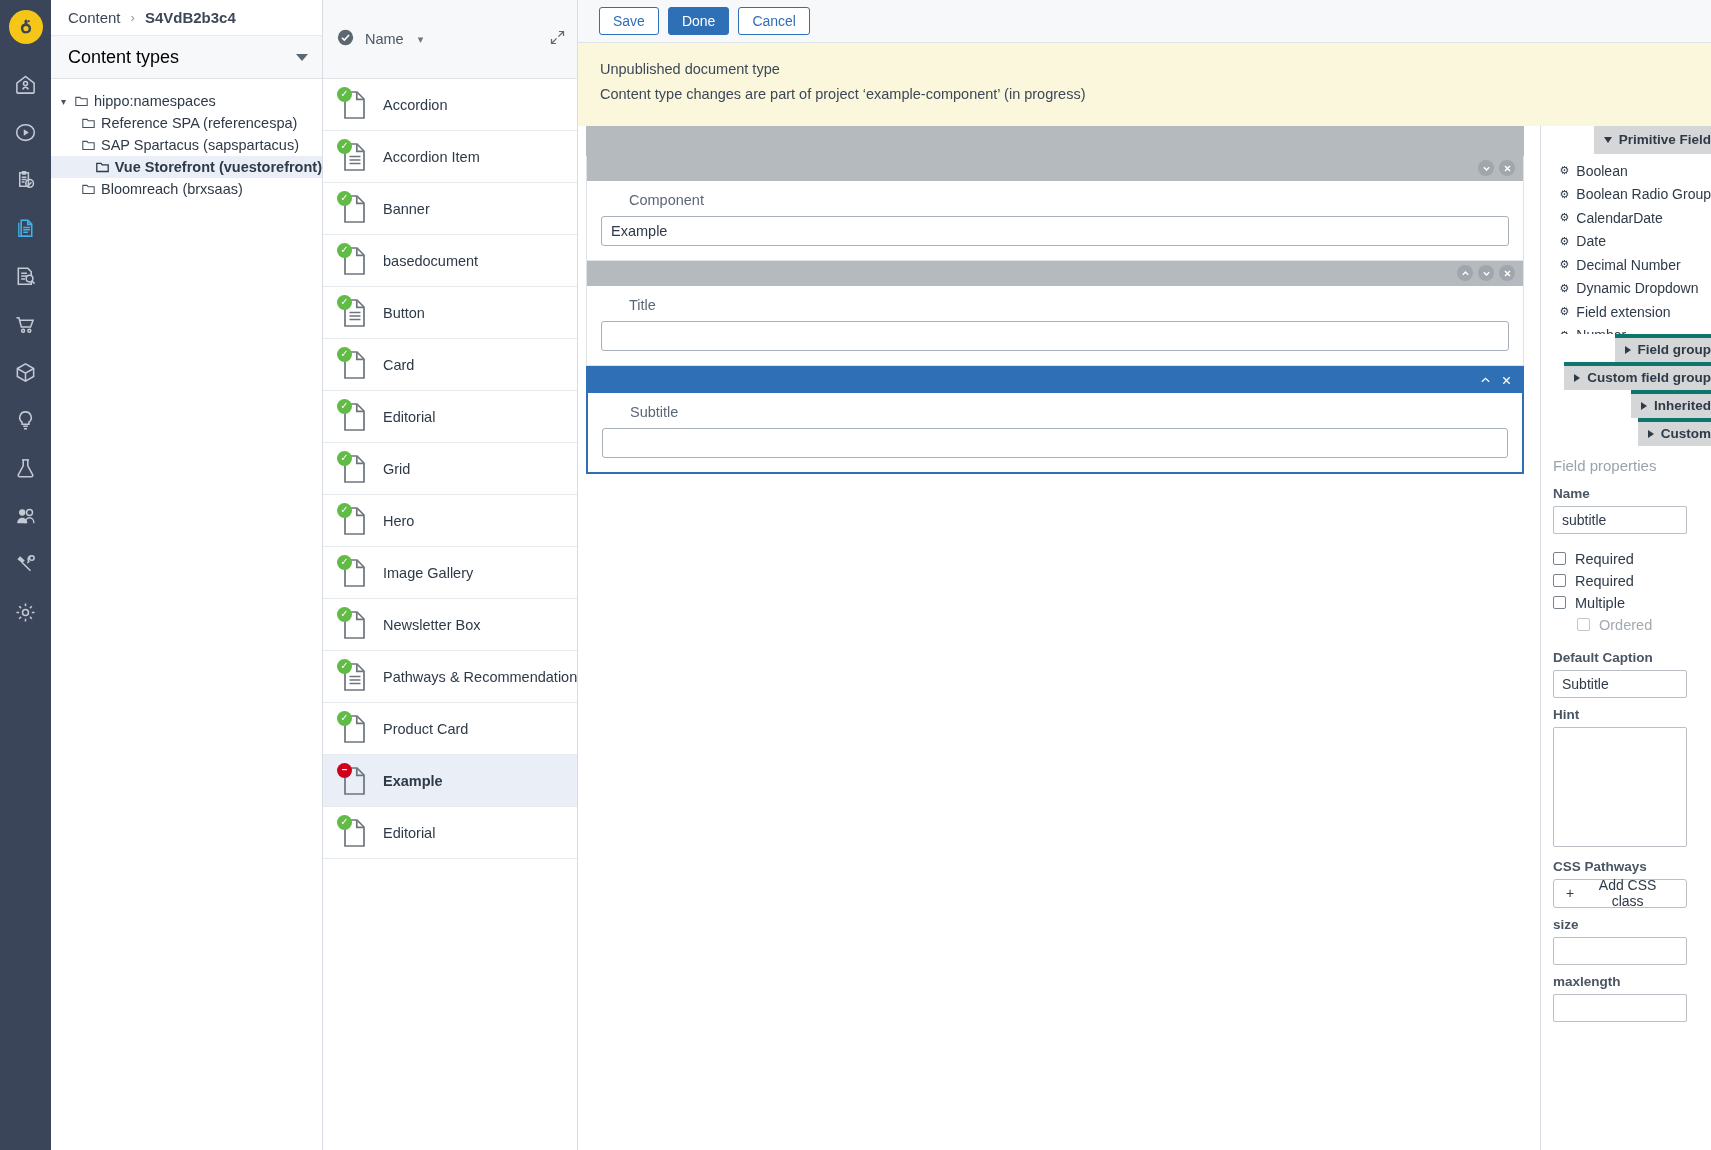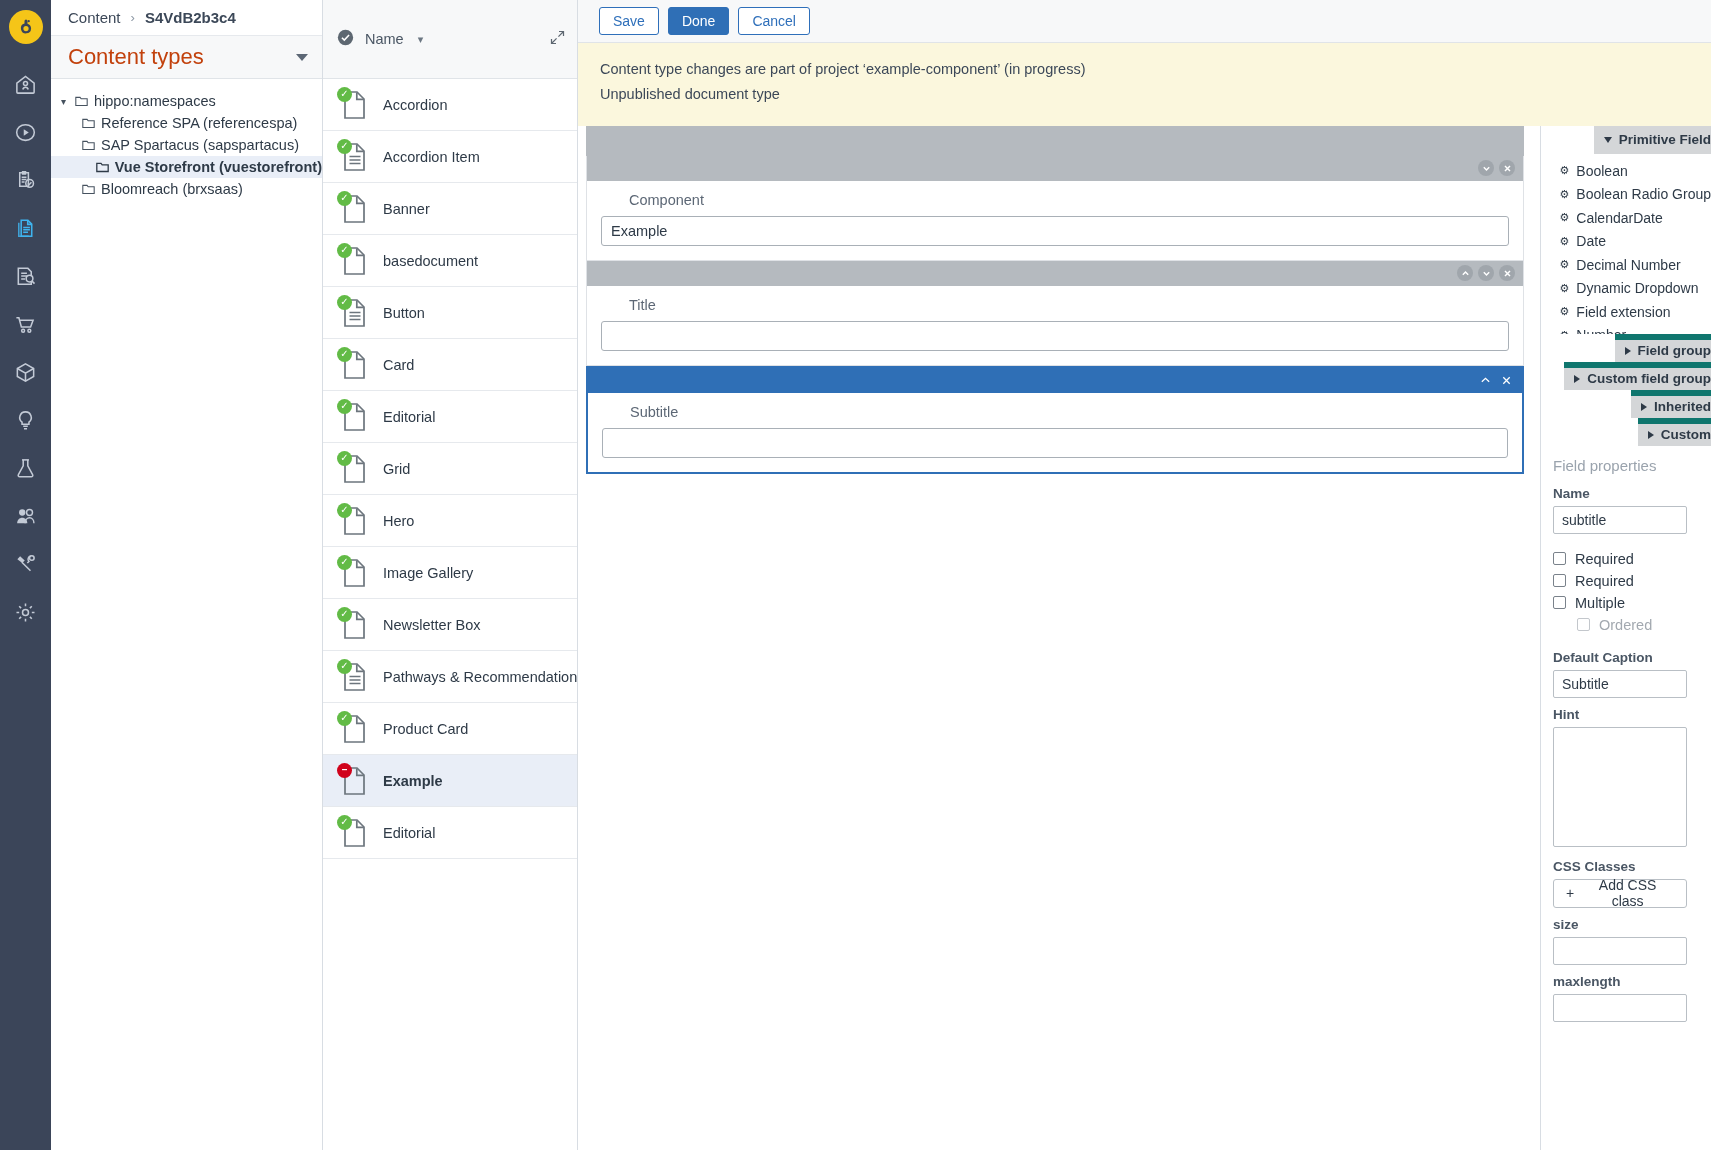--- a/index.html
+++ b/index.html
@@ -50,21 +50,21 @@
   }
   .crumb-sep{ margin:0 10px; color:#8e99a6; font-size:13px; }
   .crumb-current{ font-weight:bold; }
   .tree-header{
     height:43px; display:flex; align-items:center;
     justify-content:space-between;
     padding:0 14px 0 17px;
     background:#f7f8f9;
     border-bottom:1px solid #e0e4e8;
   }
-  .tree-title{ font-size:22px; color:#c2410c; }
+  .tree-title{ font-size:18px; color:#000000; }
   .caret-down{
     width:0;height:0;border-left:6px solid transparent;border-right:6px solid transparent;
     border-top:7px solid #5c6775;
   }
   .tree-body{ padding-top:11px; }
   .tree-row{
     display:flex;align-items:center;
     height:22px; font-size:14.5px; color:#2e3a47;
     padding-left:10px; white-space:nowrap;
   }
@@ -177,21 +177,21 @@
   
   .palette{
     width:170px; min-width:170px; background:#fff;
     display:flex; flex-direction:column; overflow:hidden;align-items:flex-end;
   }
   .pal-head{
     background:#d4d6d8; height:28px;
     display:flex;align-items:center; gap:7px;
     padding-left:10px; font-size:13.5px; font-weight:bold; color:#2e3a47;
   }
-  .pal-head.collapsed{ border-top:6px solid #0f766e; }
+  .pal-head.collapsed{ border-top:4px solid #0f766e; }
   .tri-down{ width:0;height:0;border-left:4.5px solid transparent;border-right:4.5px solid transparent;border-top:6px solid #2e3a47; }
   .tri-right{ width:0;height:0;border-top:4.5px solid transparent;border-bottom:4.5px solid transparent;border-left:6px solid #2e3a47; }
   .pal-list{ padding:5px 0 0 0; overflow:hidden; max-height:180px; }
   .pal-item{
     display:flex;align-items:center;gap:7px;
     height:23.5px; padding-left:11px;
     font-size:14px; color:#2e3a47; white-space:nowrap; cursor:pointer;
   }
   .gear{ color:#2e3a47; font-size:11px; }
 
@@ -584,22 +584,22 @@
   </div>
 
   <div class="editor">
     <div class="toolbar">
       <button class="btn">Save</button>
       <button class="btn primary">Done</button>
       <button class="btn">Cancel</button>
     </div>
 
     <div class="notice">
+      <div>Unpublished document type</div>
       <div>Content type changes are part of project ‘example-component’ (in progress)</div>
-      <div>Unpublished document type</div>
     </div>
 
     <div class="editor-body">
       <div class="form-area">
 
         <div class="grayband"></div>
 
         <div class="fieldblock">
           <div class="bar">
             <span class="circbtn">
@@ -752,21 +752,21 @@
           <div class="plabel">Default Caption</div>
           <input class="pinput" type="text" value="Subtitle" style="">
 
           <div class="spacer8"></div>
 
           <div class="plabel">Hint</div>
           <textarea class="ptextarea" style=""></textarea>
 
           <div class="spacer8"></div>
 
-          <div class="plabel">CSS Classes</div>
+          <div class="plabel">CSS Pathways</div>
           <button class="addbtn">
             <span>+</span>
             <span>Add CSS class</span>
           </button>
 
           <div class="spacer8"></div>
 
           <div class="plabel">size</div>
           <input class="pinput" type="text" value="" style="">
 

